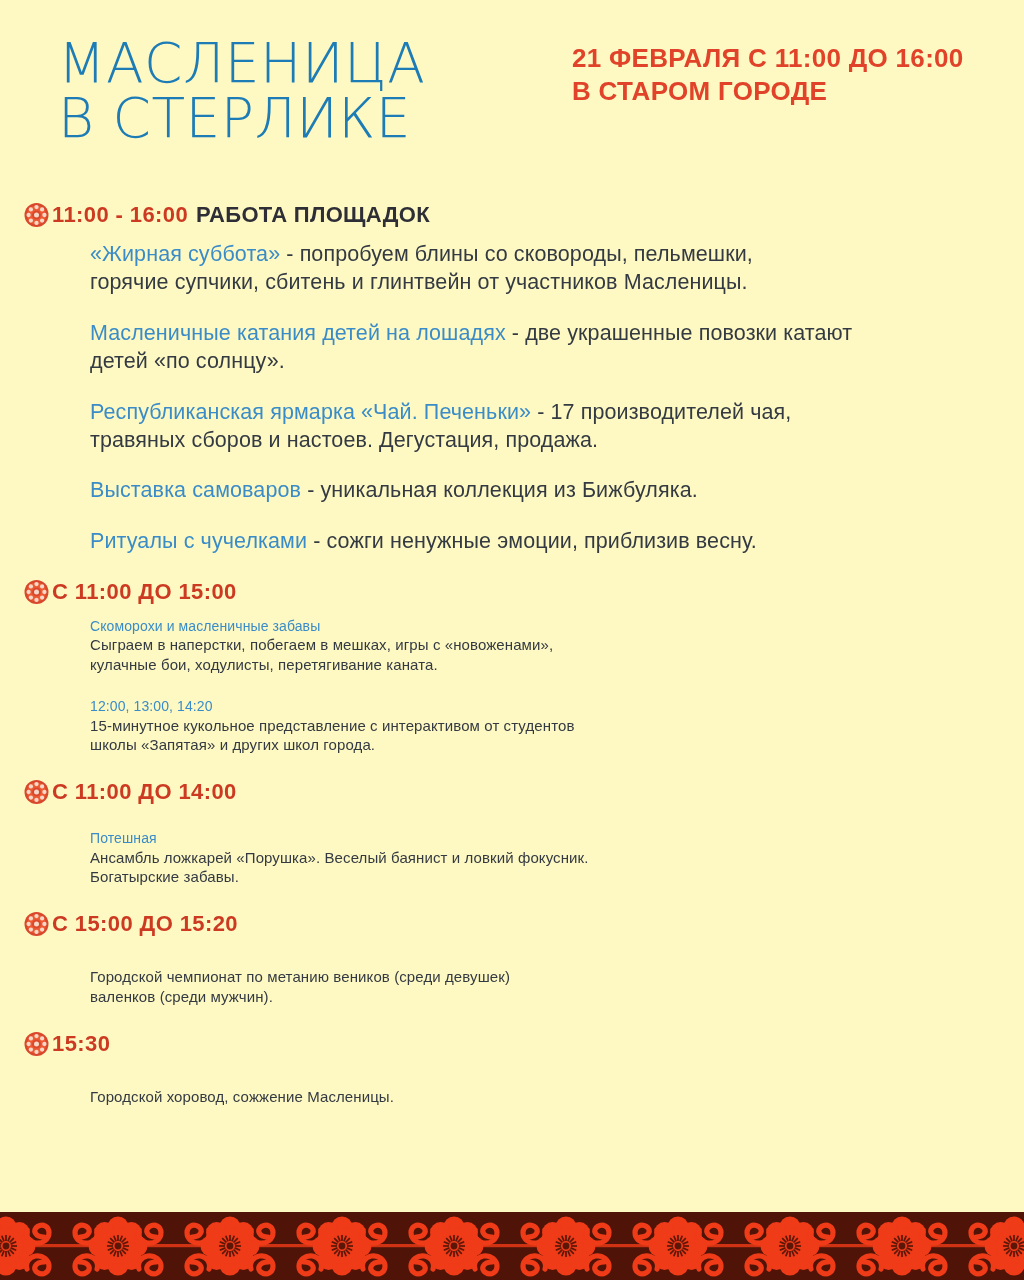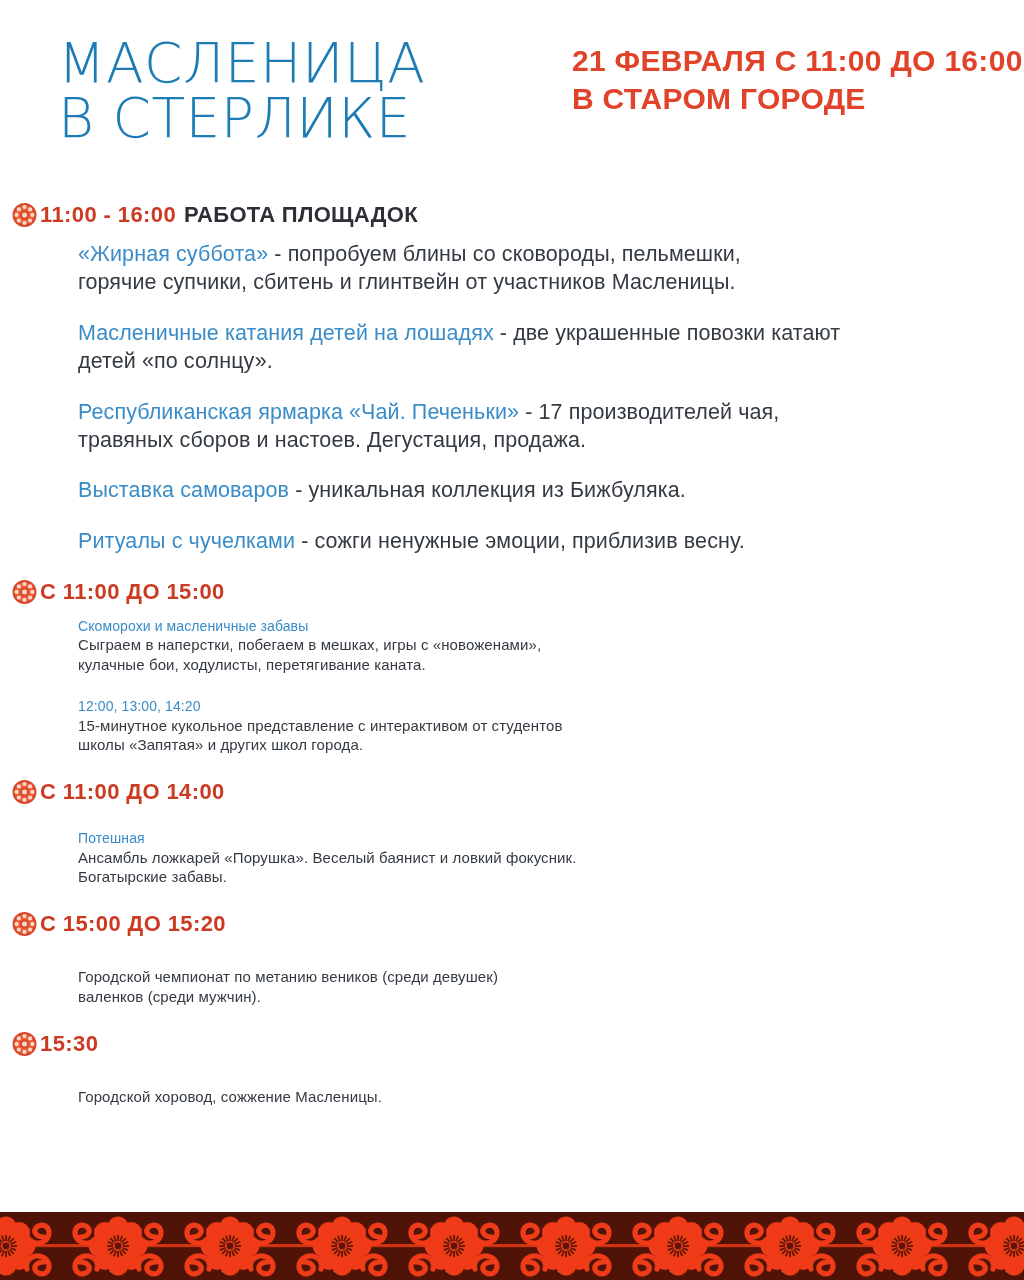--- a/index.html
+++ b/index.html
@@ -13,21 +13,21 @@
     background: #e2e2e2;
     font-family: "Liberation Sans", "DejaVu Sans", sans-serif;
     overflow: hidden;
     position: relative;
   }
 
   .poster {
     position: relative;
     width: 1024px;
     height: 1280px;
-    background: #ffffff;
+    background: #fef9c3;
   }
 
   
   .header {
     position: absolute;
     top: 0;
     left: 0;
     width: 1024px;
     height: 190px;
   }
@@ -53,38 +53,38 @@
   }
 
   .datebox {
     position: absolute;
     left: 572px;
     top: 42px;
     width: 430px;
   }
   .datebox-line {
     color: #e0432a;
-    font-size: 30px;
+    font-size: 26px;
     font-weight: bold;
     line-height: 1.28;
     letter-spacing: 0.3px;
     white-space: nowrap;
   }
 
   
   .schedule {
     position: absolute;
     left: 0;
     top: 200px;
     width: 1024px;
   }
 
   .block {
     position: relative;
-    padding-left: 40px;
+    padding-left: 52px;
   }
 
   .block-head {
     position: relative;
     display: flex;
     align-items: center;
     min-height: 30px;
     margin-bottom: 2px;
   }
 

